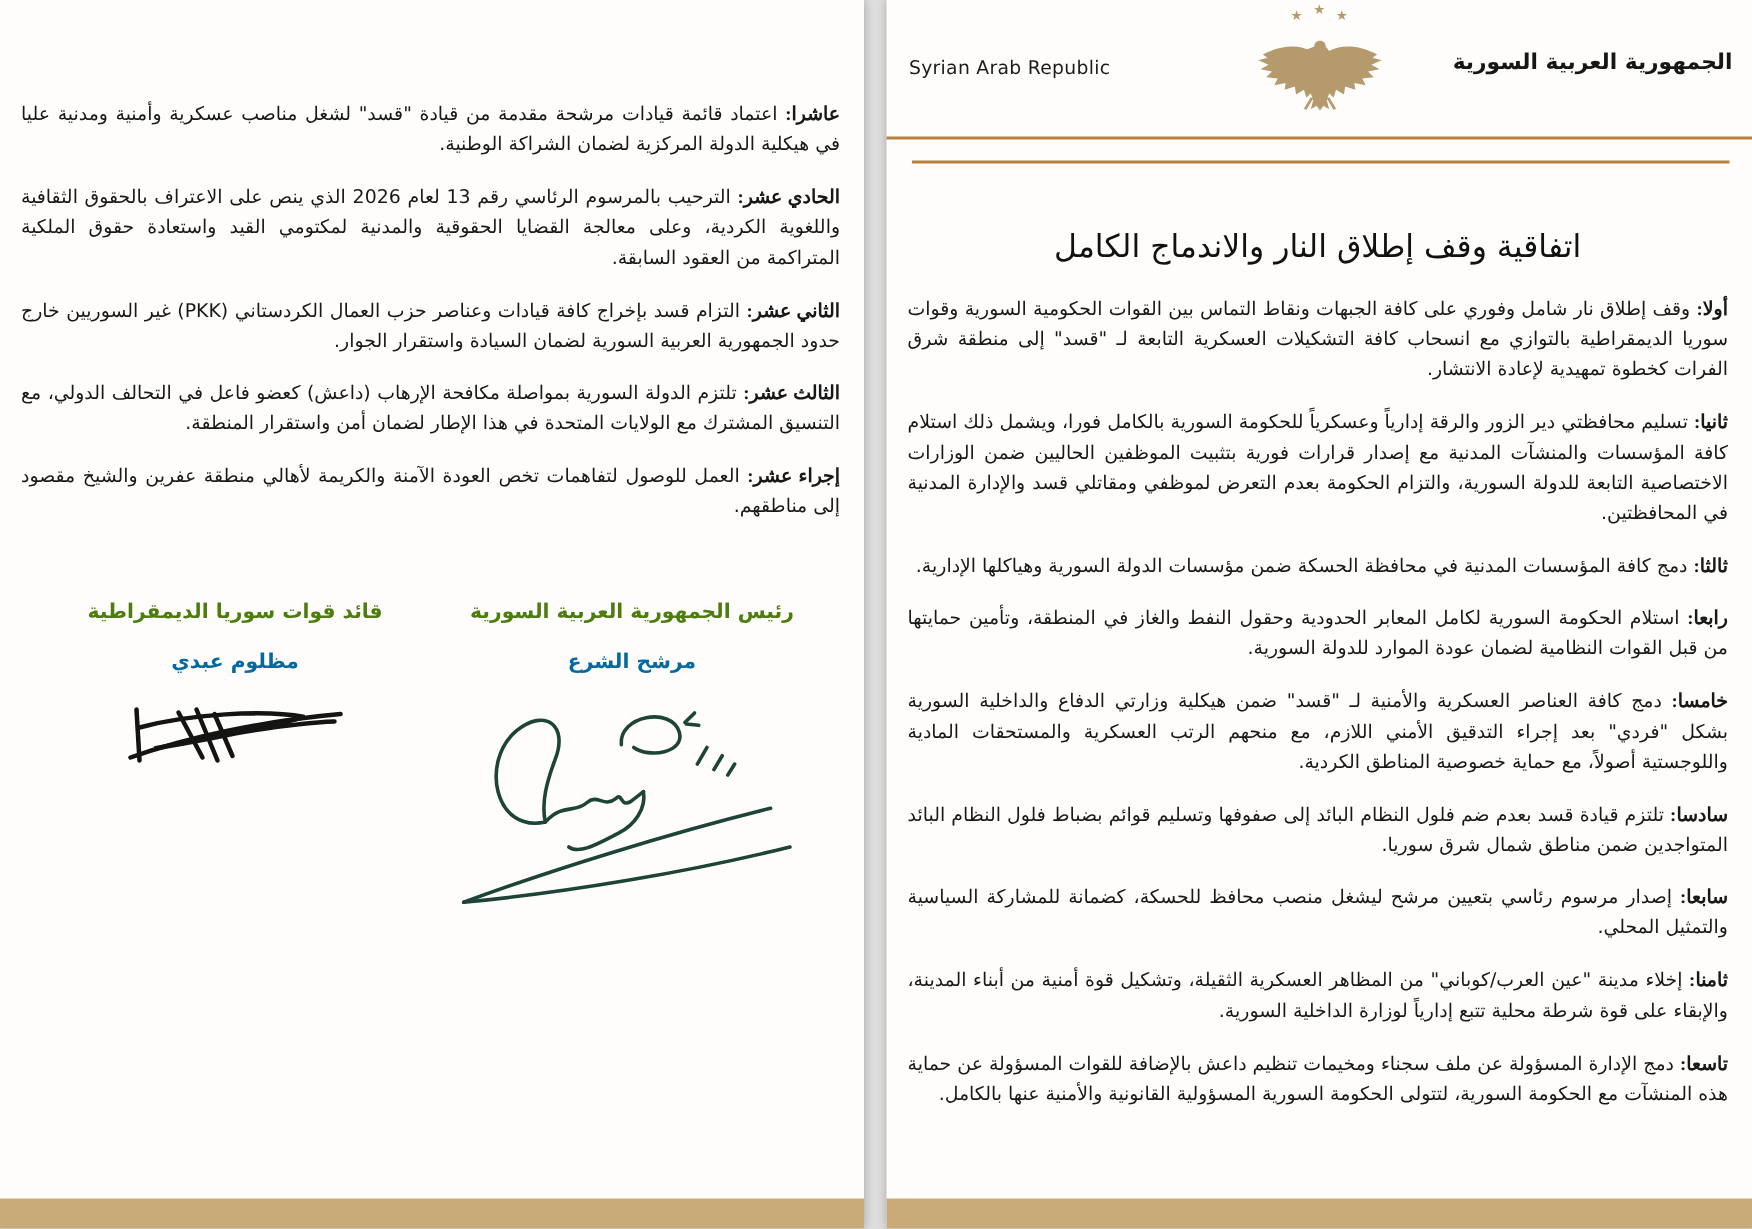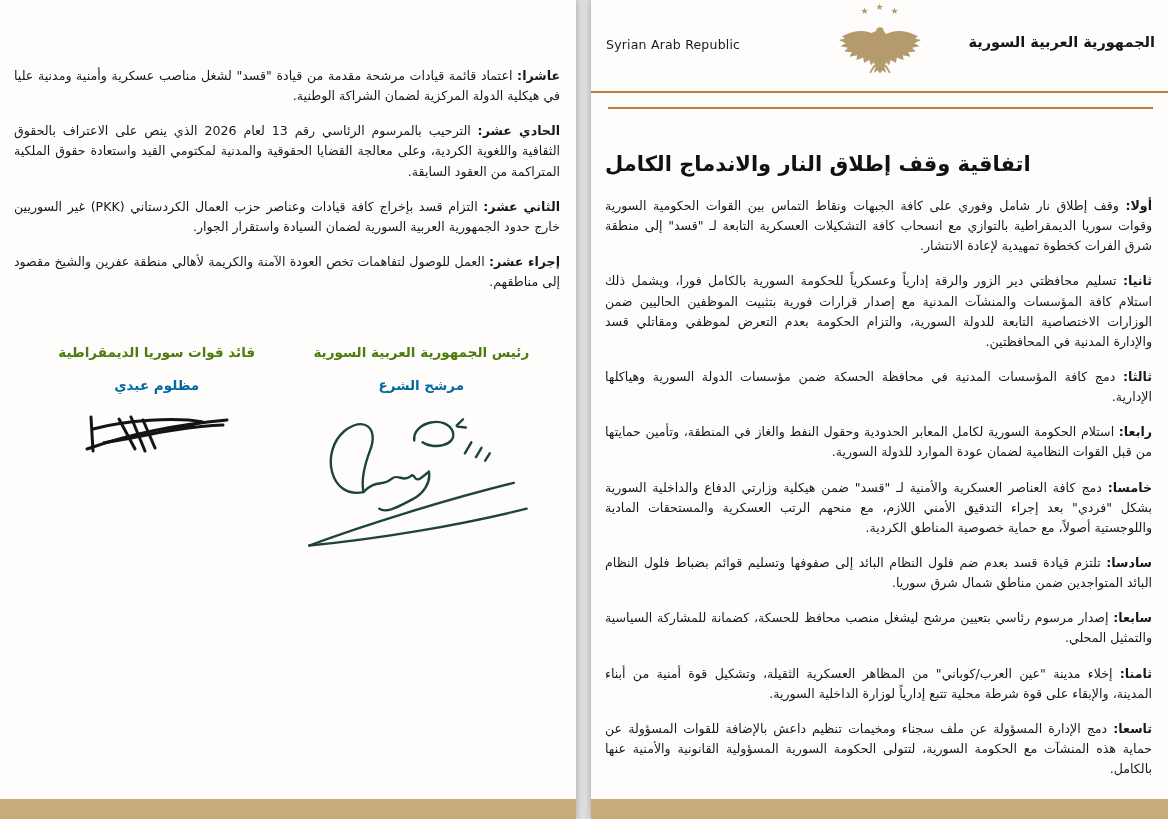--- a/index.html
+++ b/index.html
@@ -25,28 +25,28 @@
   .stars span:nth-child(2){transform:translateY(-4px);}
   .emblem svg{display:block;margin:0 auto;}
   .gold-line-1{position:absolute;top:91px;left:0;right:0;height:2px;background:#b5813d;}
   .gold-line-2{position:absolute;top:107px;left:17px;right:15px;height:2px;background:#b5813d;}
 
   
   .content{position:absolute;left:14px;right:16px;color:#181818;}
   #page-right .content{top:128px;bottom:26px;overflow:hidden;}
   #page-left .content{top:66px;bottom:26px;overflow:hidden;}
   .doc-title{
-    direction:rtl;text-align:left;font-weight:bold;font-size:21px;
+    direction:rtl;text-align:center;font-weight:normal;font-size:21px;
     margin:24px 0 20px;color:#111;
   }
   .clause{
     direction:rtl;text-align:justify;
     font-size:12.6px;line-height:1.6;margin:0 0 15px;
   }
-  .clause .kw{font-weight:bold;}
+  .clause .kw{font-weight:bold;font-family:Liberation Serif, serif;}
 
   
   .sig-row{
     direction:rtl;display:flex;justify-content:space-between;
     margin-top:52px;padding:0 26px 0 30px;
   }
   .sig-block{width:46%;text-align:center;}
   .sig-title{font-size:13.5px;font-weight:bold;direction:rtl;color:#4d7c0f;}
   .sig-name{font-size:13.5px;font-weight:bold;direction:rtl;color:#0369a1;margin-top:17px;}
   .sig-art{margin-top:4px;}
@@ -56,20 +56,21 @@
 </style>
 </head>
 <body>
 
 <div class="page" id="page-left">
   <div class="content">
 
     <p class="clause"><b class="kw">عاشرا:</b> <span>اعتماد قائمة قيادات مرشحة مقدمة من قيادة "قسد" لشغل مناصب عسكرية وأمنية ومدنية عليا في هيكلية الدولة المركزية لضمان الشراكة الوطنية.</span></p>
     <p class="clause"><b class="kw">الحادي عشر:</b> <span>الترحيب بالمرسوم الرئاسي رقم 13 لعام 2026 الذي ينص على الاعتراف بالحقوق الثقافية واللغوية الكردية، وعلى معالجة القضايا الحقوقية والمدنية لمكتومي القيد واستعادة حقوق الملكية المتراكمة من العقود السابقة.</span></p>
     <p class="clause"><b class="kw">الثاني عشر:</b> <span>التزام قسد بإخراج كافة قيادات وعناصر حزب العمال الكردستاني (PKK) غير السوريين خارج حدود الجمهورية العربية السورية لضمان السيادة واستقرار الجوار.</span></p>
+    <p class="clause"><b class="kw">الثالث عشر:</b> <span>تلتزم الدولة السورية بمواصلة مكافحة الإرهاب (داعش) كعضو فاعل في التحالف الدولي، مع التنسيق المشترك مع الولايات المتحدة في هذا الإطار لضمان أمن واستقرار المنطقة.</span></p>
     <p class="clause"><b class="kw">إجراء عشر:</b> <span>العمل للوصول لتفاهمات تخص العودة الآمنة والكريمة لأهالي منطقة عفرين والشيخ مقصود إلى مناطقهم.</span></p>
 
     <div class="sig-row">
 
       <div class="sig-block">
         <div class="sig-title">رئيس الجمهورية العربية السورية</div>
         <div class="sig-name">مرشح الشرع</div>
         <div class="sig-art">
           <svg width="258" height="168" viewBox="0 0 280 180" fill="none" stroke="#1d4436" stroke-width="2.6" stroke-linecap="round">
             <path d="M95 102 C58 110 48 58 74 36 C95 19 112 32 102 57 C96 73 92 88 95 102"></path>

